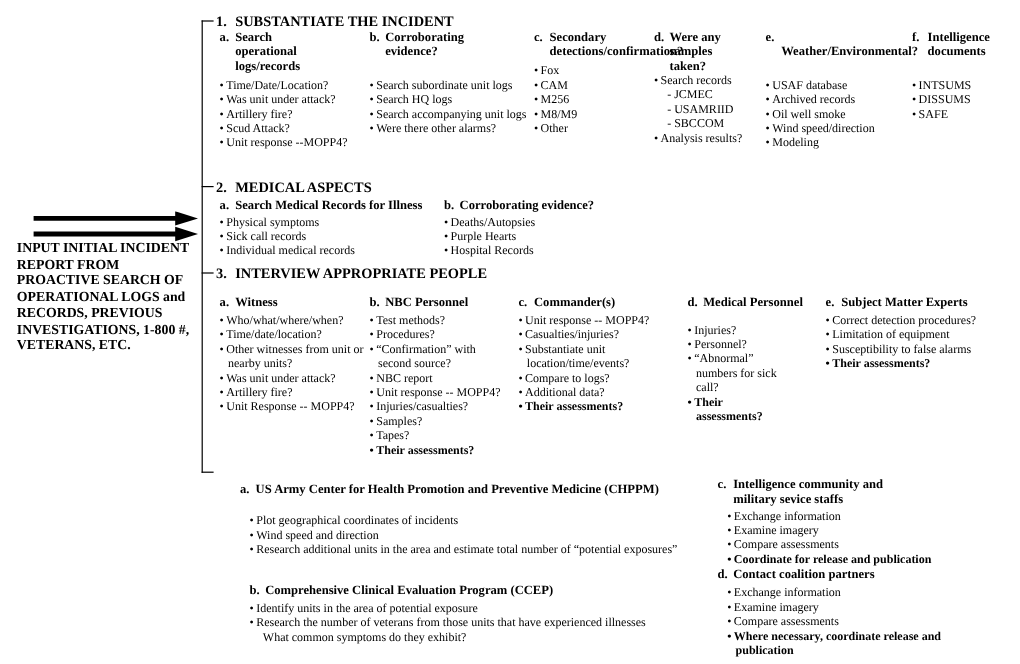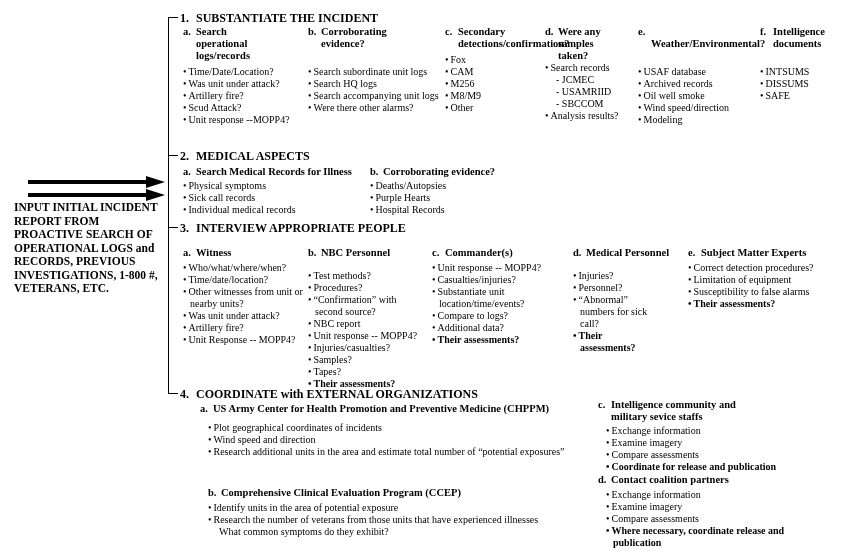--- a/index.html
+++ b/index.html
@@ -171,21 +171,21 @@
         <div class="li">Was unit under attack?</div>
         <div class="li">Artillery fire?</div>
         <div class="li">Unit Response -- MOPP4?</div>
       </div>
   </div>
 
   <div class="col" style="left:308px;top:247px">
     <div class="col-head" style="white-space:nowrap">
       <span class="letter">b.</span><span>NBC Personnel</span>
     </div>
-    <div class="items" style="width:112px;margin-top:11px">
+    <div class="items" style="width:112px;margin-top:3px">
 
     <div class="li">Test methods?</div>
         <div class="li">Procedures?</div>
         <div class="li">“Confirmation” with second source?</div>
         <div class="li">NBC report</div>
         <div class="li">Unit response -- MOPP4?</div>
         <div class="li">Injuries/casualties?</div>
         <div class="li">Samples?</div>
         <div class="li">Tapes?</div>
         <div class="li bold">Their assessments?</div>
@@ -226,29 +226,26 @@
     </div>
     <div class="items" style="width:158px;margin-top:3px">
 
     <div class="li">Correct detection procedures?</div>
         <div class="li">Limitation of equipment</div>
         <div class="li">Susceptibility to false alarms</div>
         <div class="li bold">Their assessments?</div>
       </div>
   </div>
 
-  <div class="sec-title" style="left:180px;top:388px">
-    <span class="sec-num">4.</span><span>COORDINATE with EXTERNAL ORGANIZATIONS</span>
-  </div>
 
   <div class="col" style="left:200px;top:403px">
     <div class="col-head" style="width:430px;white-space:nowrap">
       <span class="letter">a.</span><span>US Army Center for Health Promotion and Preventive Medicine (CHPPM)</span>
     </div>
-    <div class="items" style="width:398px;margin-top:7px;margin-left:8px">
+    <div class="items" style="width:398px;margin-top:14px;margin-left:8px">
 
     <div class="li">Plot geographical coordinates of incidents</div>
         <div class="li">Wind speed and direction</div>
         <div class="li">Research additional units in the area and estimate total number of “potential exposures”</div>
       </div>
   </div>
 
   <div class="col" style="left:208px;top:487px">
     <div class="col-head" style="width:430px;white-space:nowrap">
       <span class="letter">b.</span><span>Comprehensive Clinical Evaluation Program (CCEP)</span>

